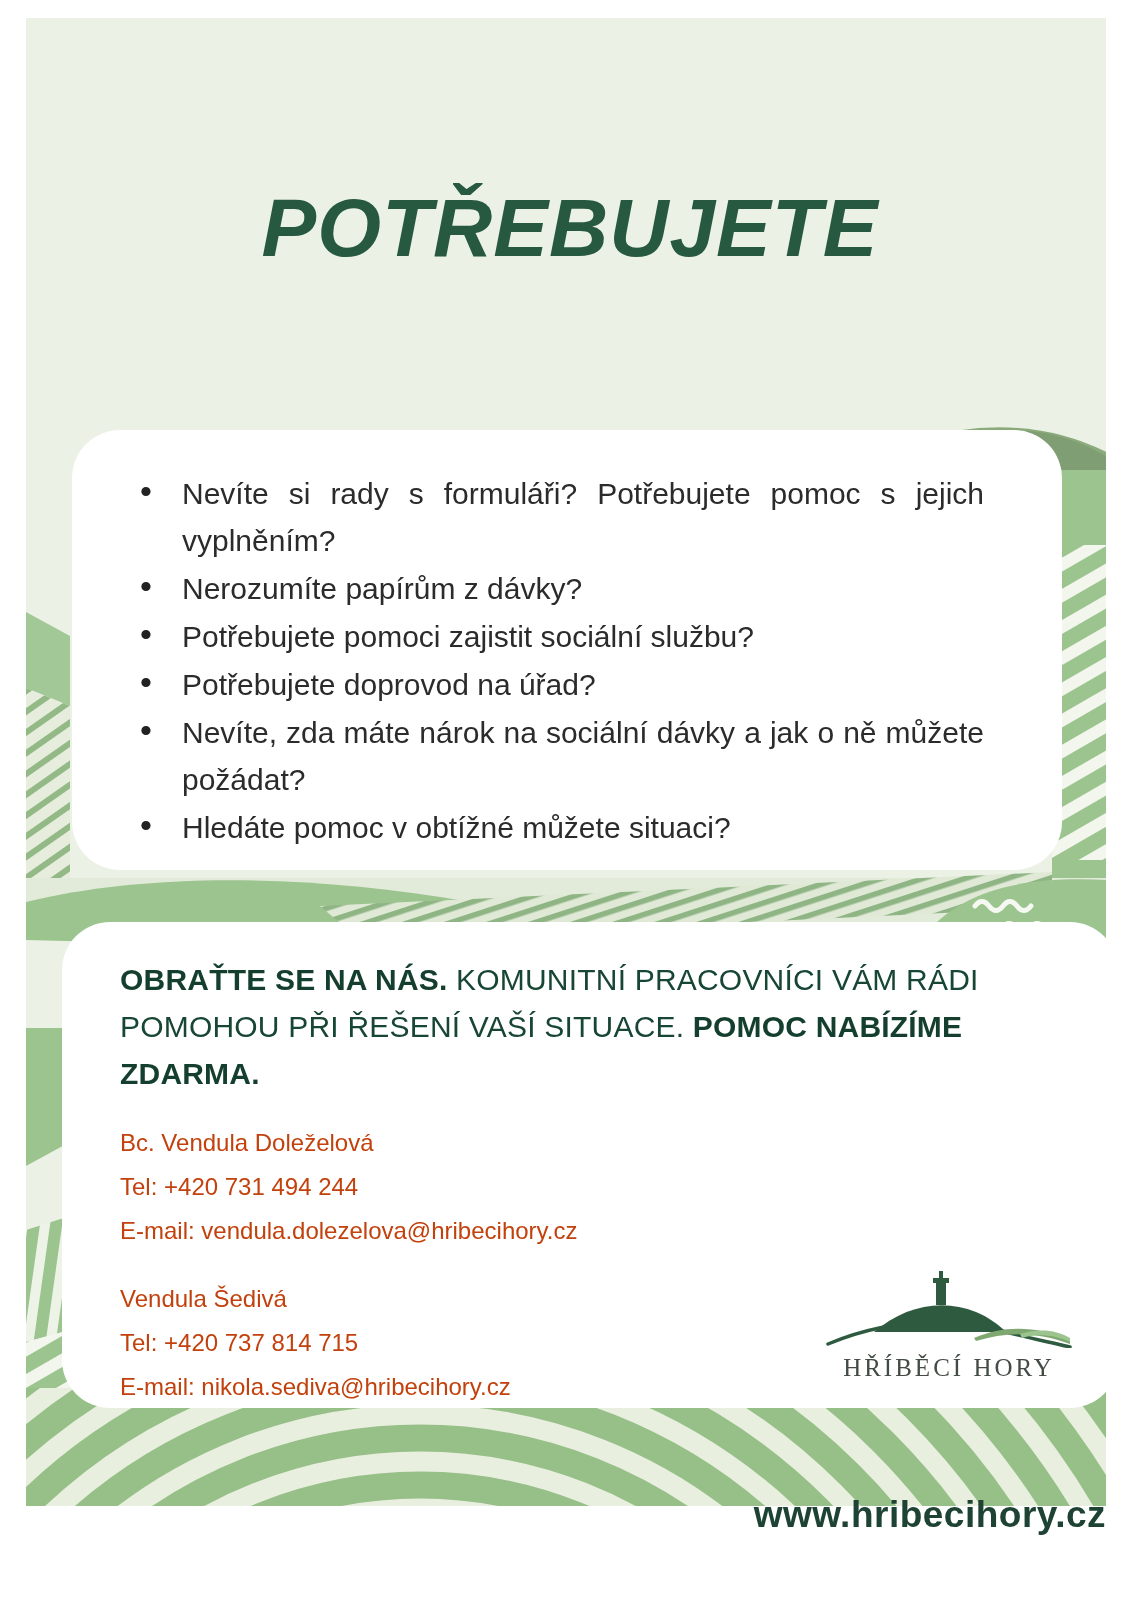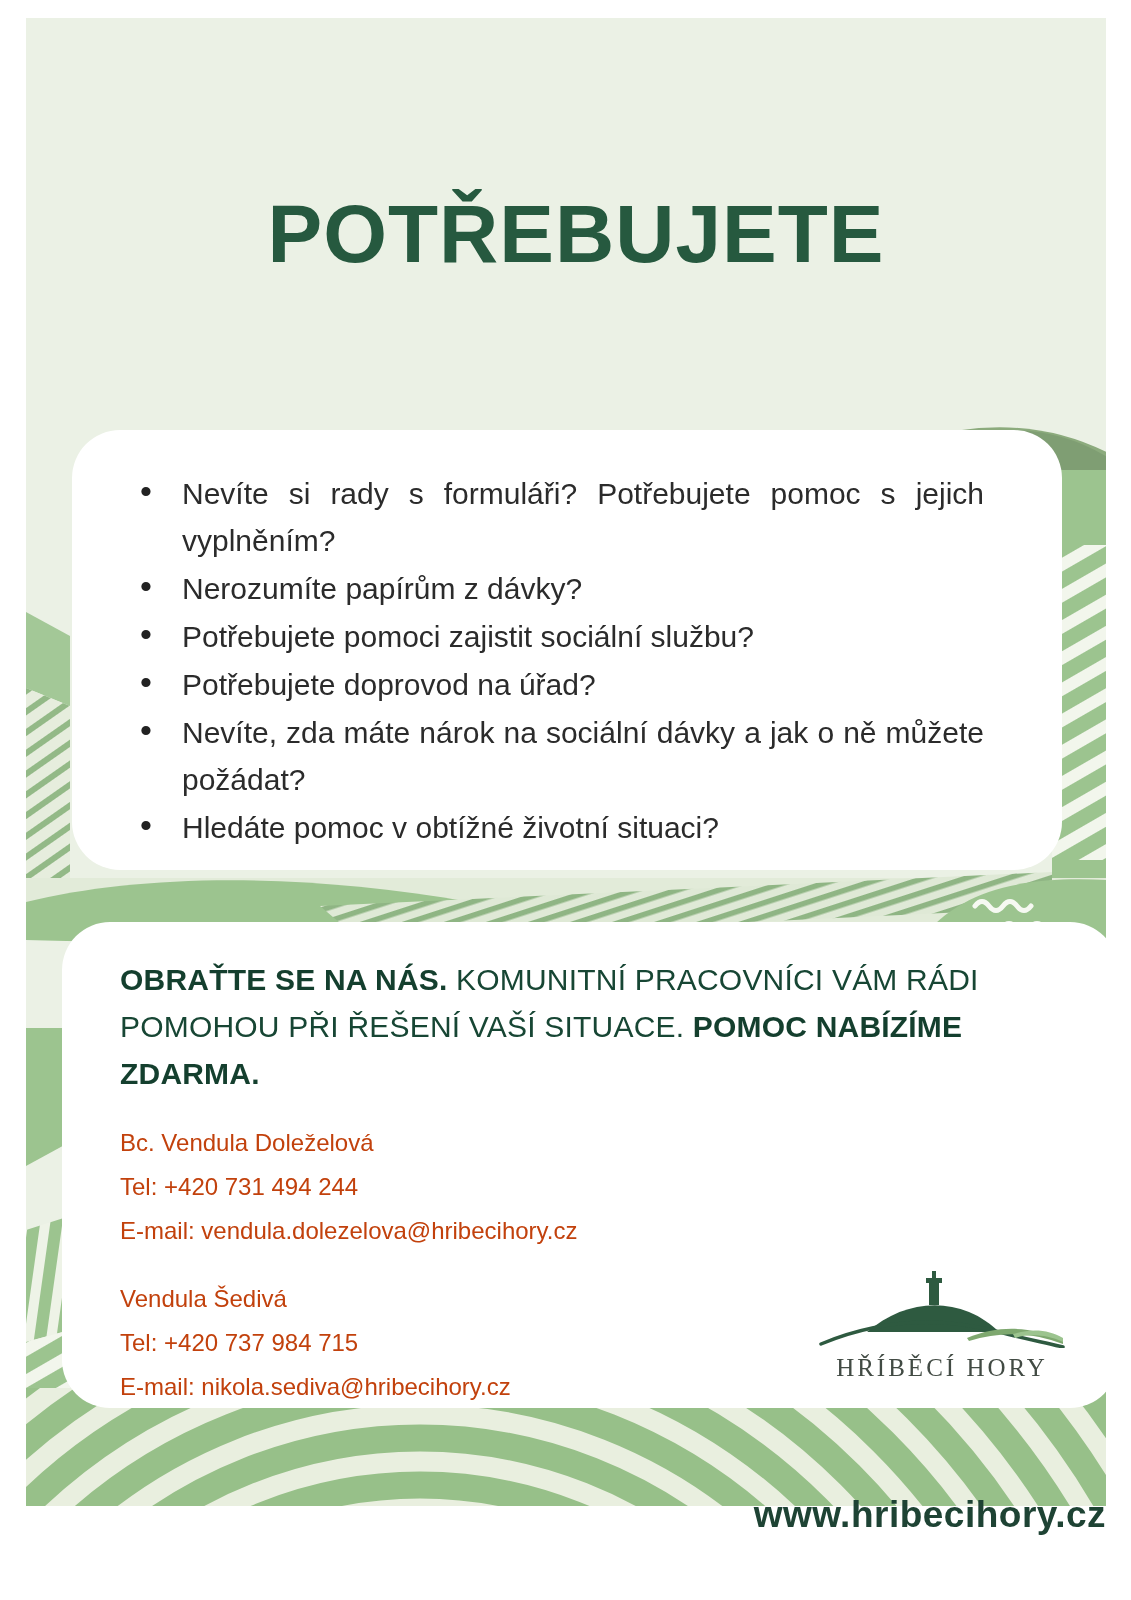--- a/index.html
+++ b/index.html
@@ -6,23 +6,23 @@
   .page{
     position:relative;
     width:1131px;height:1600px;
     background:#ffffff;
     overflow:hidden;
     font-family:"Liberation Sans","DejaVu Sans",sans-serif;
   }
   .bg{position:absolute;left:0;top:0;width:1131px;height:1600px;}
   .title{
     position:absolute;left:26px;top:168px;width:1080px;
-    margin:10px;text-align:center;
+    margin:4px;text-align:center;
     font-size:82px;line-height:112px;font-weight:700;
-    letter-spacing:1px;color:#26593f;
+    letter-spacing:1px;color:#26593f;font-style:italic;
   }
   .title span{display:block;}
   .card{
     position:absolute;background:#ffffff;border-radius:48px;
   }
   .card-questions{left:72px;top:430px;width:990px;height:440px;}
   .card-contact{left:62px;top:922px;width:1056px;height:486px;}
   .qlist{
     list-style:none;margin:0;padding:40px 78px 0 60px;
   }
@@ -40,21 +40,21 @@
     font-size:30px;line-height:47px;color:#174634;
     letter-spacing:0.2px;
   }
   .intro b{font-weight:700;color:#143f2e;}
   .contacts{padding:24px 58px 0 58px;}
   .contact-group{margin-bottom:24px;}
   .contact-line{
     font-size:24px;line-height:44px;color:#c2410c;
   }
   .logo{
-    position:absolute;right:41px;bottom:26px;width:270px;
+    position:absolute;right:34px;bottom:26px;width:270px;
     text-align:center;
   }
   .logo-text{
     font-family:"Liberation Serif","DejaVu Serif",serif;
     font-size:25px;letter-spacing:3px;color:#424b44;
     margin-top:2px;white-space:nowrap;
   }
   .website{
     position:absolute;left:26px;top:1494px;width:1080px;
     text-align:right;font-size:37px;font-weight:600;
@@ -171,39 +171,39 @@
       <li>
         <span class="bullet">•</span>
         <span>Potřebujete doprovod na úřad?</span>
       </li>
       <li>
         <span class="bullet">•</span>
         <span>Nevíte, zda máte nárok na sociální dávky a jak o ně můžete požádat?</span>
       </li>
       <li>
         <span class="bullet">•</span>
-        <span>Hledáte pomoc v obtížné životní situaci?</span>
+        <span>Hledáte pomoc v obtížné můžete situaci?</span>
       </li>
     </ul>
   </div>
 
   <div class="card card-contact">
     <p class="intro">
       <b>OBRAŤTE SE NA NÁS.</b><span> KOMUNITNÍ PRACOVNÍCI VÁM RÁDI POMOHOU PŘI ŘEŠENÍ VAŠÍ SITUACE. </span><b>POMOC NABÍZÍME ZDARMA.</b>
     </p>
 
     <div class="contacts">
       <div class="contact-group">
         <div class="contact-line">Bc. Vendula Doleželová</div>
         <div class="contact-line">Tel: +420 731 494 244</div>
         <div class="contact-line">E-mail: vendula.dolezelova@hribecihory.cz</div>
       </div>
       <div class="contact-group">
         <div class="contact-line">Vendula Šedivá</div>
-        <div class="contact-line">Tel: +420 737 984 715</div>
+        <div class="contact-line">Tel: +420 737 814 715</div>
         <div class="contact-line">E-mail: nikola.sediva@hribecihory.cz</div>
       </div>
     </div>
 
     <div class="logo">
       <svg width="250" height="80" viewBox="0 0 250 80" aria-hidden="true">
 
         <rect x="112" y="13" width="10" height="24" fill="#2e5a40"></rect>
         <rect x="109" y="10" width="16" height="5" fill="#2e5a40"></rect>
         <rect x="115" y="3" width="4" height="8" fill="#2e5a40"></rect>

